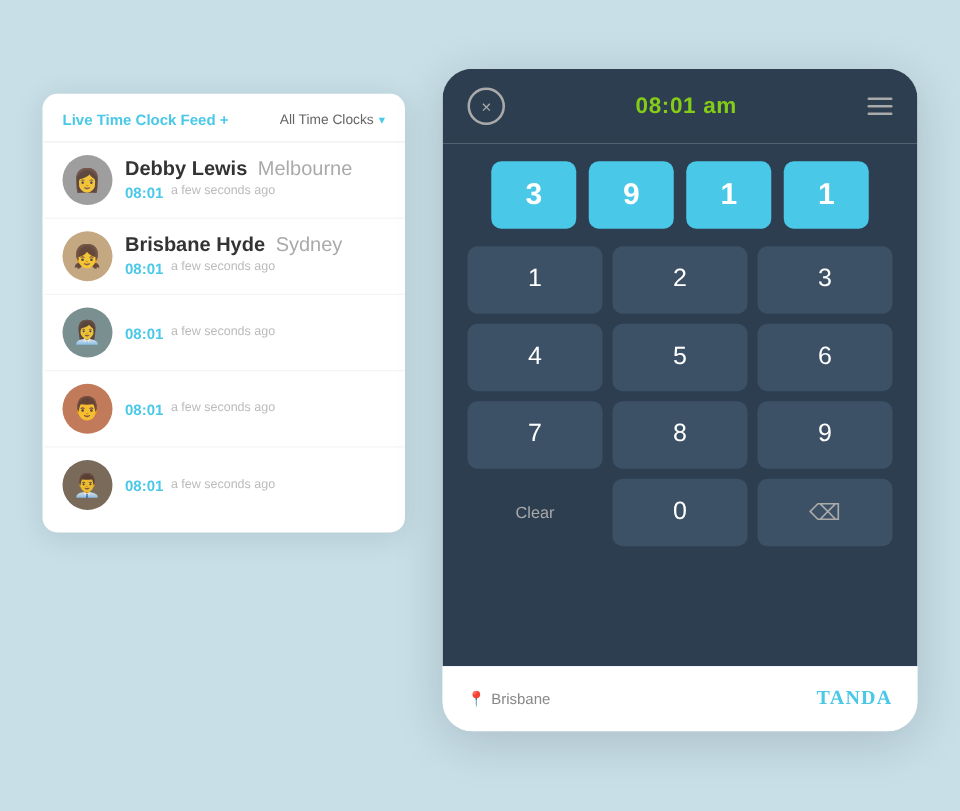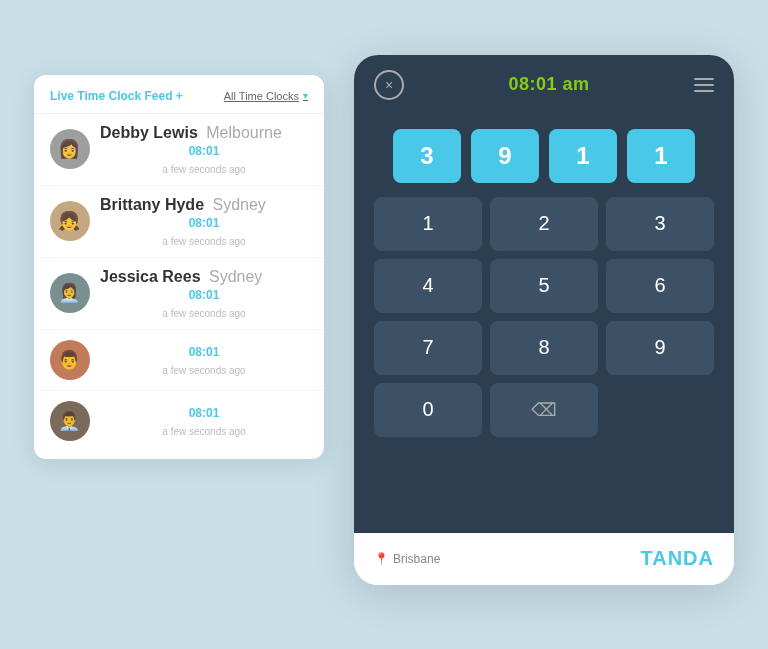--- a/index.html
+++ b/index.html
@@ -47,21 +47,20 @@
       color: #4ac8e8;
       font-weight: 600;
     }
     .feed-filter {
       font-size: 11px;
       color: #666;
       display: flex;
       align-items: flex-start;
       gap: 4px;
       cursor: pointer;
-      text-decoration: underline;
     }
     .feed-filter .arrow {
       color: #4ac8e8;
       font-size: 10px;
     }
     .feed-item {
       display: flex;
       align-items: center;
       padding: 10px 16px;
       gap: 10px;
@@ -88,24 +87,23 @@
       display: inline;
     }
     .feed-location {
       font-size: 16px;
       color: #aaa;
       margin-left: 4px;
       font-weight: 400;
     }
     .feed-time-row {
       display: flex;
-      align-items: center;
+      align-items: flex-start;
       gap: 6px;
       margin-top: 2px;
-      flex-direction: column;
     }
     .feed-clock-time {
       font-size: 12px;
       color: #4ac8e8;
       font-weight: 600;
     }
     .feed-ago {
       font-size: 10px;
       color: #bbb;
     }
@@ -244,24 +242,25 @@
       color: #888;
       display: flex;
       align-items: center;
       gap: 4px;
     }
     .location-icon {
       font-size: 12px;
       color: #888;
     }
     .tanda-logo {
-      font-size: 20px;
+      font-size: 16px;
       font-weight: 800;
       color: #4ac8e8;
       letter-spacing: 1px;
+      font-family: Liberation Serif, serif;
     }
 
     
     .av-person {
       width: 100%;
       height: 100%;
       display: flex;
       align-items: center;
       justify-content: center;
       font-size: 18px;
@@ -300,38 +299,34 @@
         <span class="feed-ago">a few seconds ago</span>
       </div>
     </div>
   </div>
         <div class="feed-item">
     <div class="avatar" style="background:#c4a882">
       <span class="av-person">👧</span>
     </div>
     <div class="feed-info">
       <div>
-        <span class="feed-name">Brittany Hyde</span>
+        <span class="feed-name">Brisbane Hyde</span>
         <span class="feed-location">Sydney</span>
       </div>
       <div class="feed-time-row">
         <span class="feed-clock-time">08:01</span>
         <span class="feed-ago">a few seconds ago</span>
       </div>
     </div>
   </div>
         <div class="feed-item">
     <div class="avatar" style="background:#7a9090">
       <span class="av-person">👩‍💼</span>
     </div>
     <div class="feed-info">
-      <div>
-        <span class="feed-name">Jessica Rees</span>
-        <span class="feed-location">Sydney</span>
-      </div>
       <div class="feed-time-row">
         <span class="feed-clock-time">08:01</span>
         <span class="feed-ago">a few seconds ago</span>
       </div>
     </div>
   </div>
         <div class="feed-item">
     <div class="avatar" style="background:#c17a5a">
       <span class="av-person">👨</span>
     </div>
@@ -381,20 +376,21 @@
       <div class="num-grid" id="num-grid">
           <div class="num-btn">1</div>
           <div class="num-btn">2</div>
           <div class="num-btn">3</div>
           <div class="num-btn">4</div>
           <div class="num-btn">5</div>
           <div class="num-btn">6</div>
           <div class="num-btn">7</div>
           <div class="num-btn">8</div>
           <div class="num-btn">9</div>
+          <div class="num-btn clear-btn">Clear</div>
           <div class="num-btn zero-btn">0</div>
           <div class="num-btn backspace-btn">⌫</div>
         </div>
     </div>
 
     <div class="tablet-footer">
       <div class="location-text">
         <span class="location-icon">📍</span>
         <span>Brisbane</span>
       </div>

